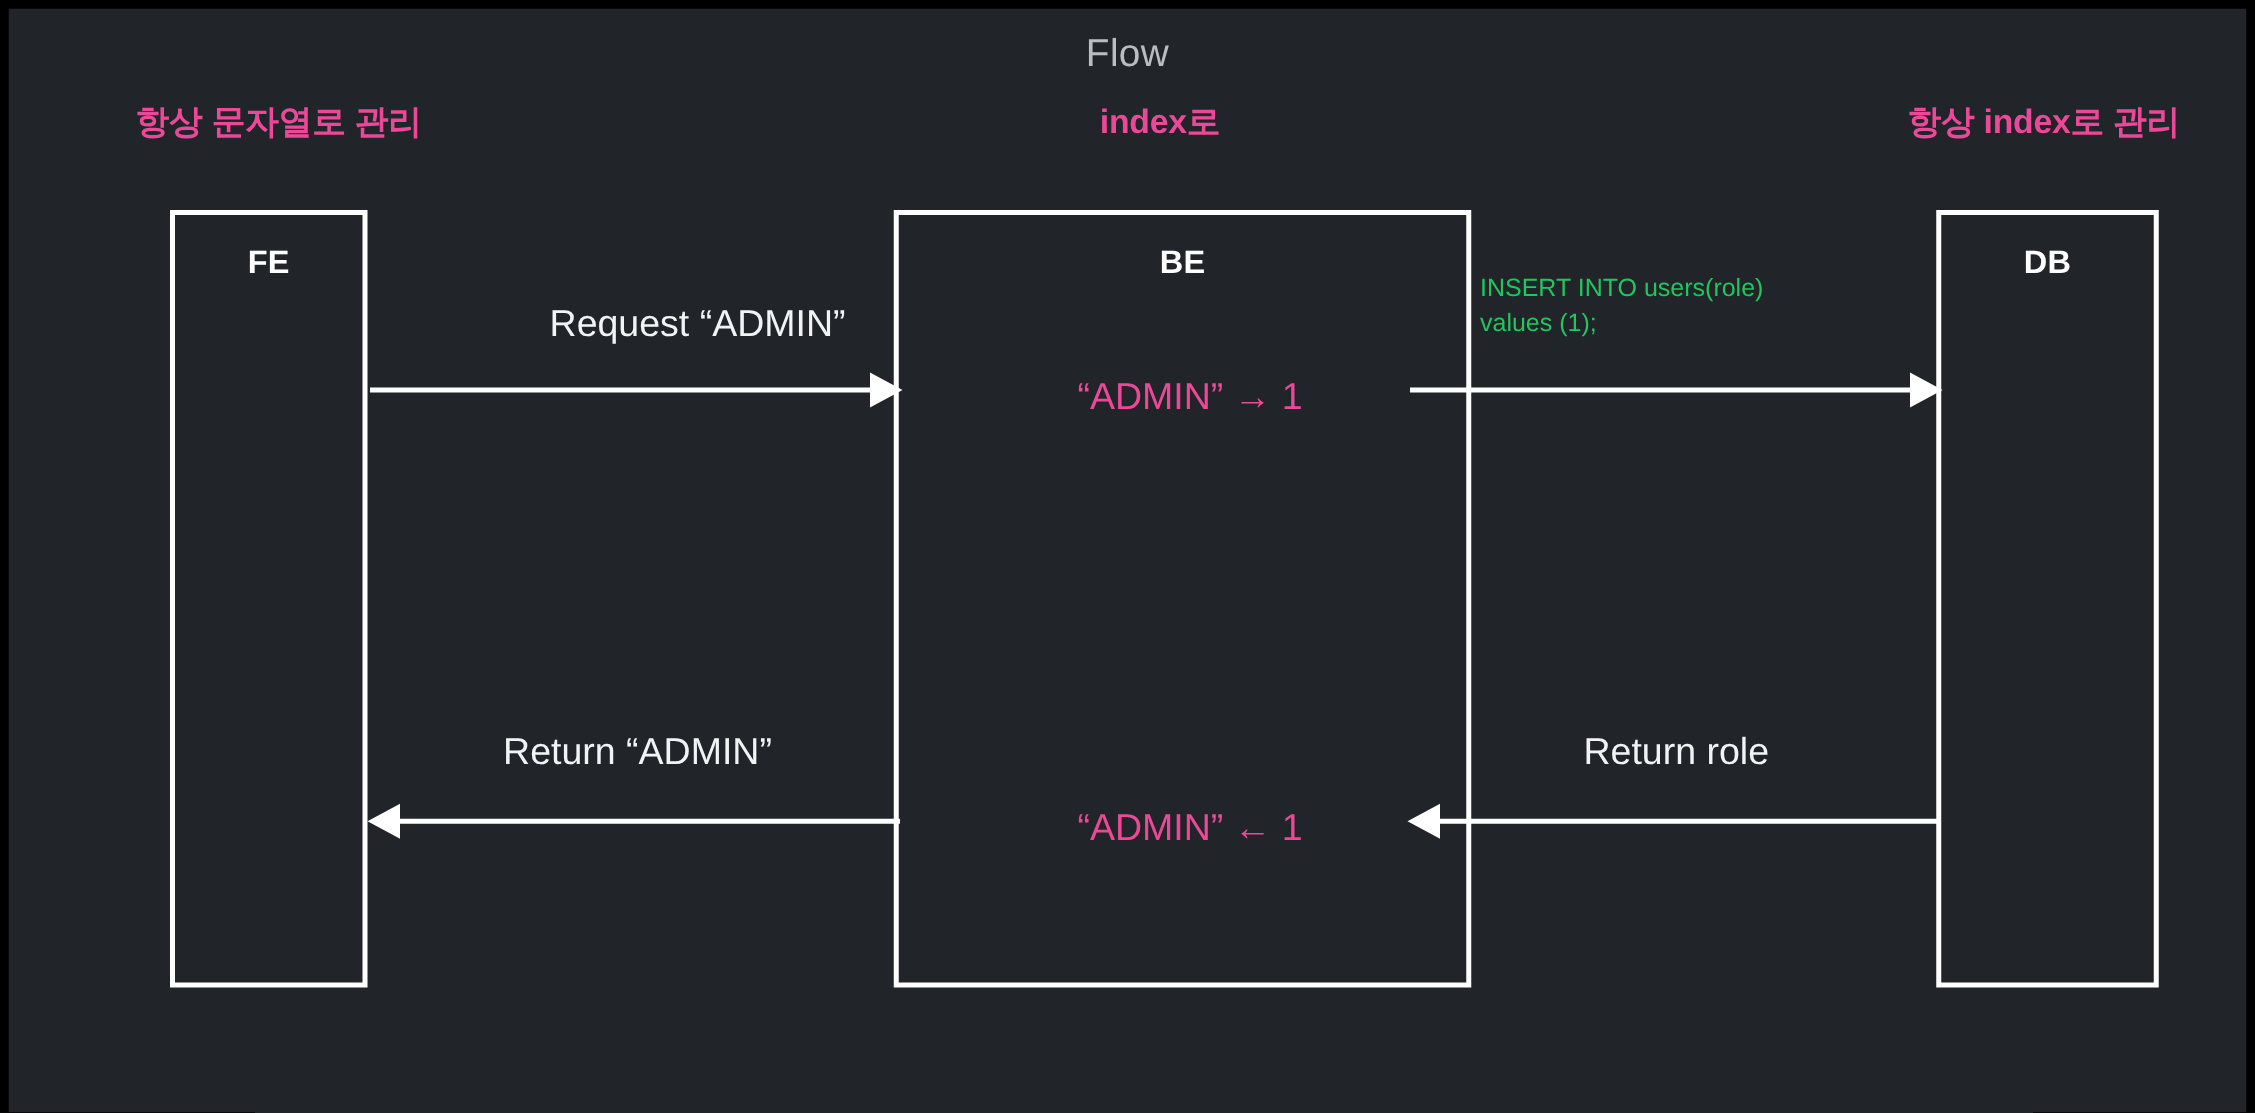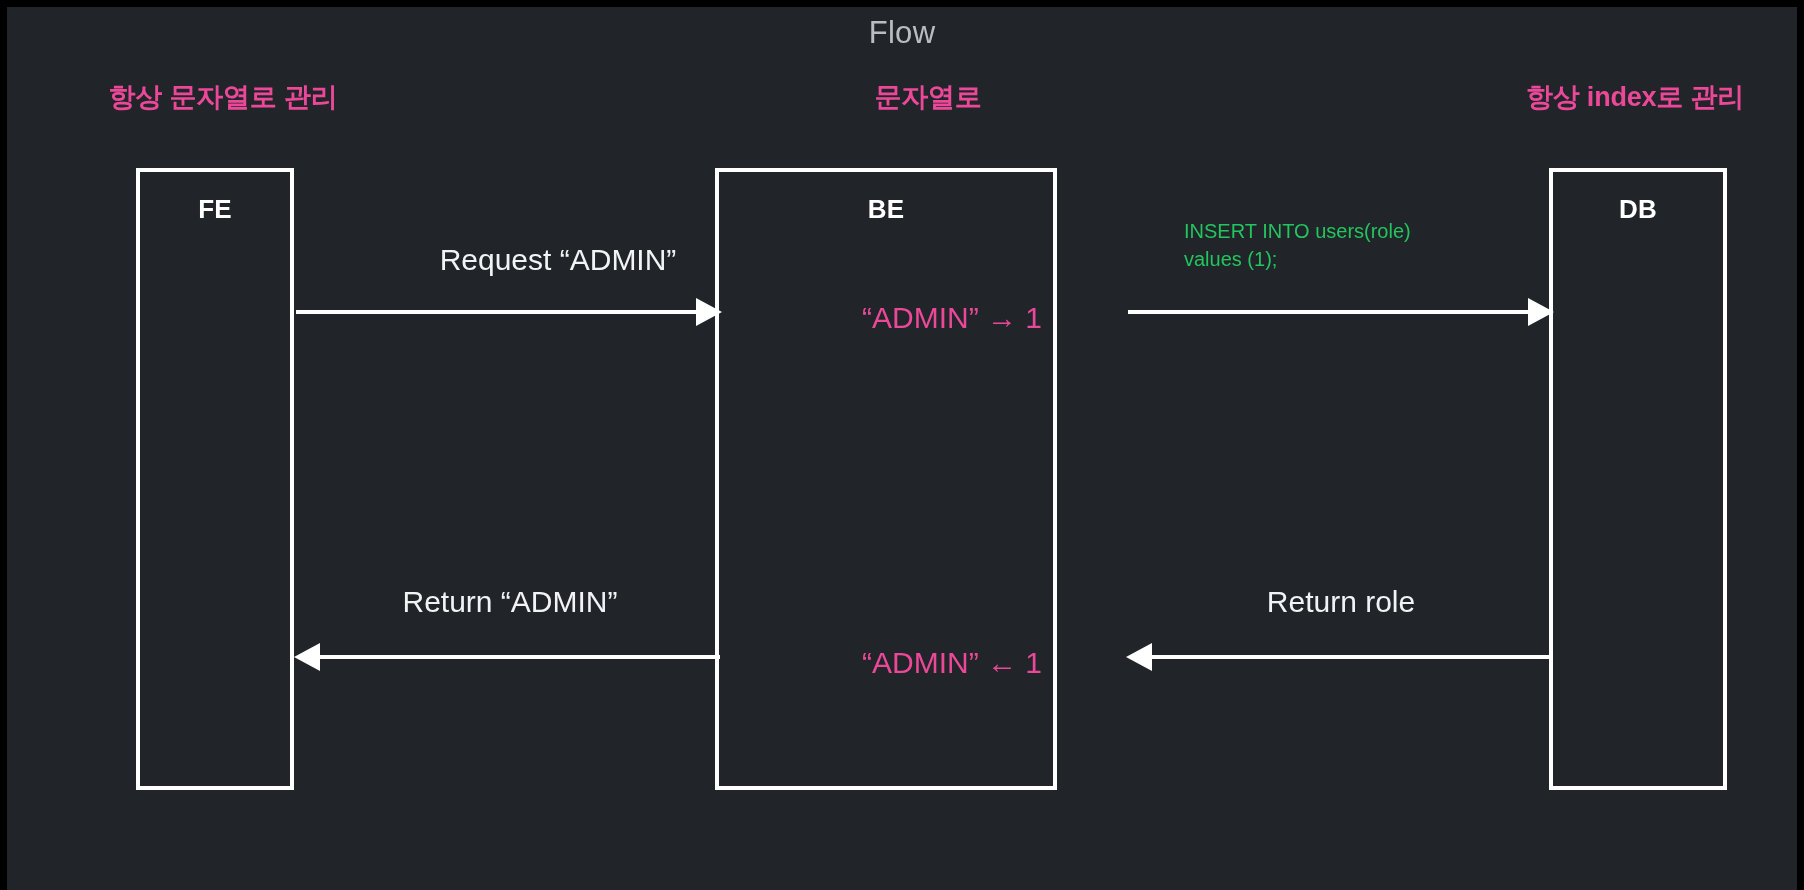--- a/index.html
+++ b/index.html
@@ -28,21 +28,21 @@
     width: 1790px;
     height: 883px;
     background: #212428;
     overflow: hidden;
   }
 
   
   .diagram-title {
     position: absolute;
     left: 0;
-    top: 8px;
+    top: 18px;
     width: 1790px;
     text-align: center;
     font-size: 31px;
     font-weight: 400;
     color: #b9bdc3;
     letter-spacing: 0.3px;
     white-space: nowrap;
   }
 
   
@@ -63,21 +63,21 @@
   
   .node-box {
     position: absolute;
     top: 161px;
     height: 622px;
     border: 4px solid #ffffff;
     box-sizing: border-box;
     background: transparent;
   }
   .node-box.fe { left: 129px; width: 158px; }
-  .node-box.be { left: 708px; width: 342px; }
+  .node-box.be { left: 708px; width: 462px; }
   .node-box.db { left: 1542px; width: 178px; }
 
   .node-label {
     position: absolute;
     top: 22px;
     left: 0;
     width: 100%;
     text-align: center;
     font-size: 26px;
     font-weight: 700;
@@ -154,21 +154,21 @@
 </style>
 </head>
 <body>
 
 <div id="canvas">
   <div id="stage">
 
     <div class="diagram-title">Flow</div>
 
     <div class="col-header fe">항상 문자열로 관리</div>
-    <div class="col-header be">문자열로</div>
+    <div class="col-header be">index로</div>
     <div class="col-header db">항상 index로 관리</div>
 
     <div class="node-box fe">
       <div class="node-label">FE</div>
     </div>
 
     <div class="node-box be">
       <div class="node-label">BE</div>
     </div>
 

